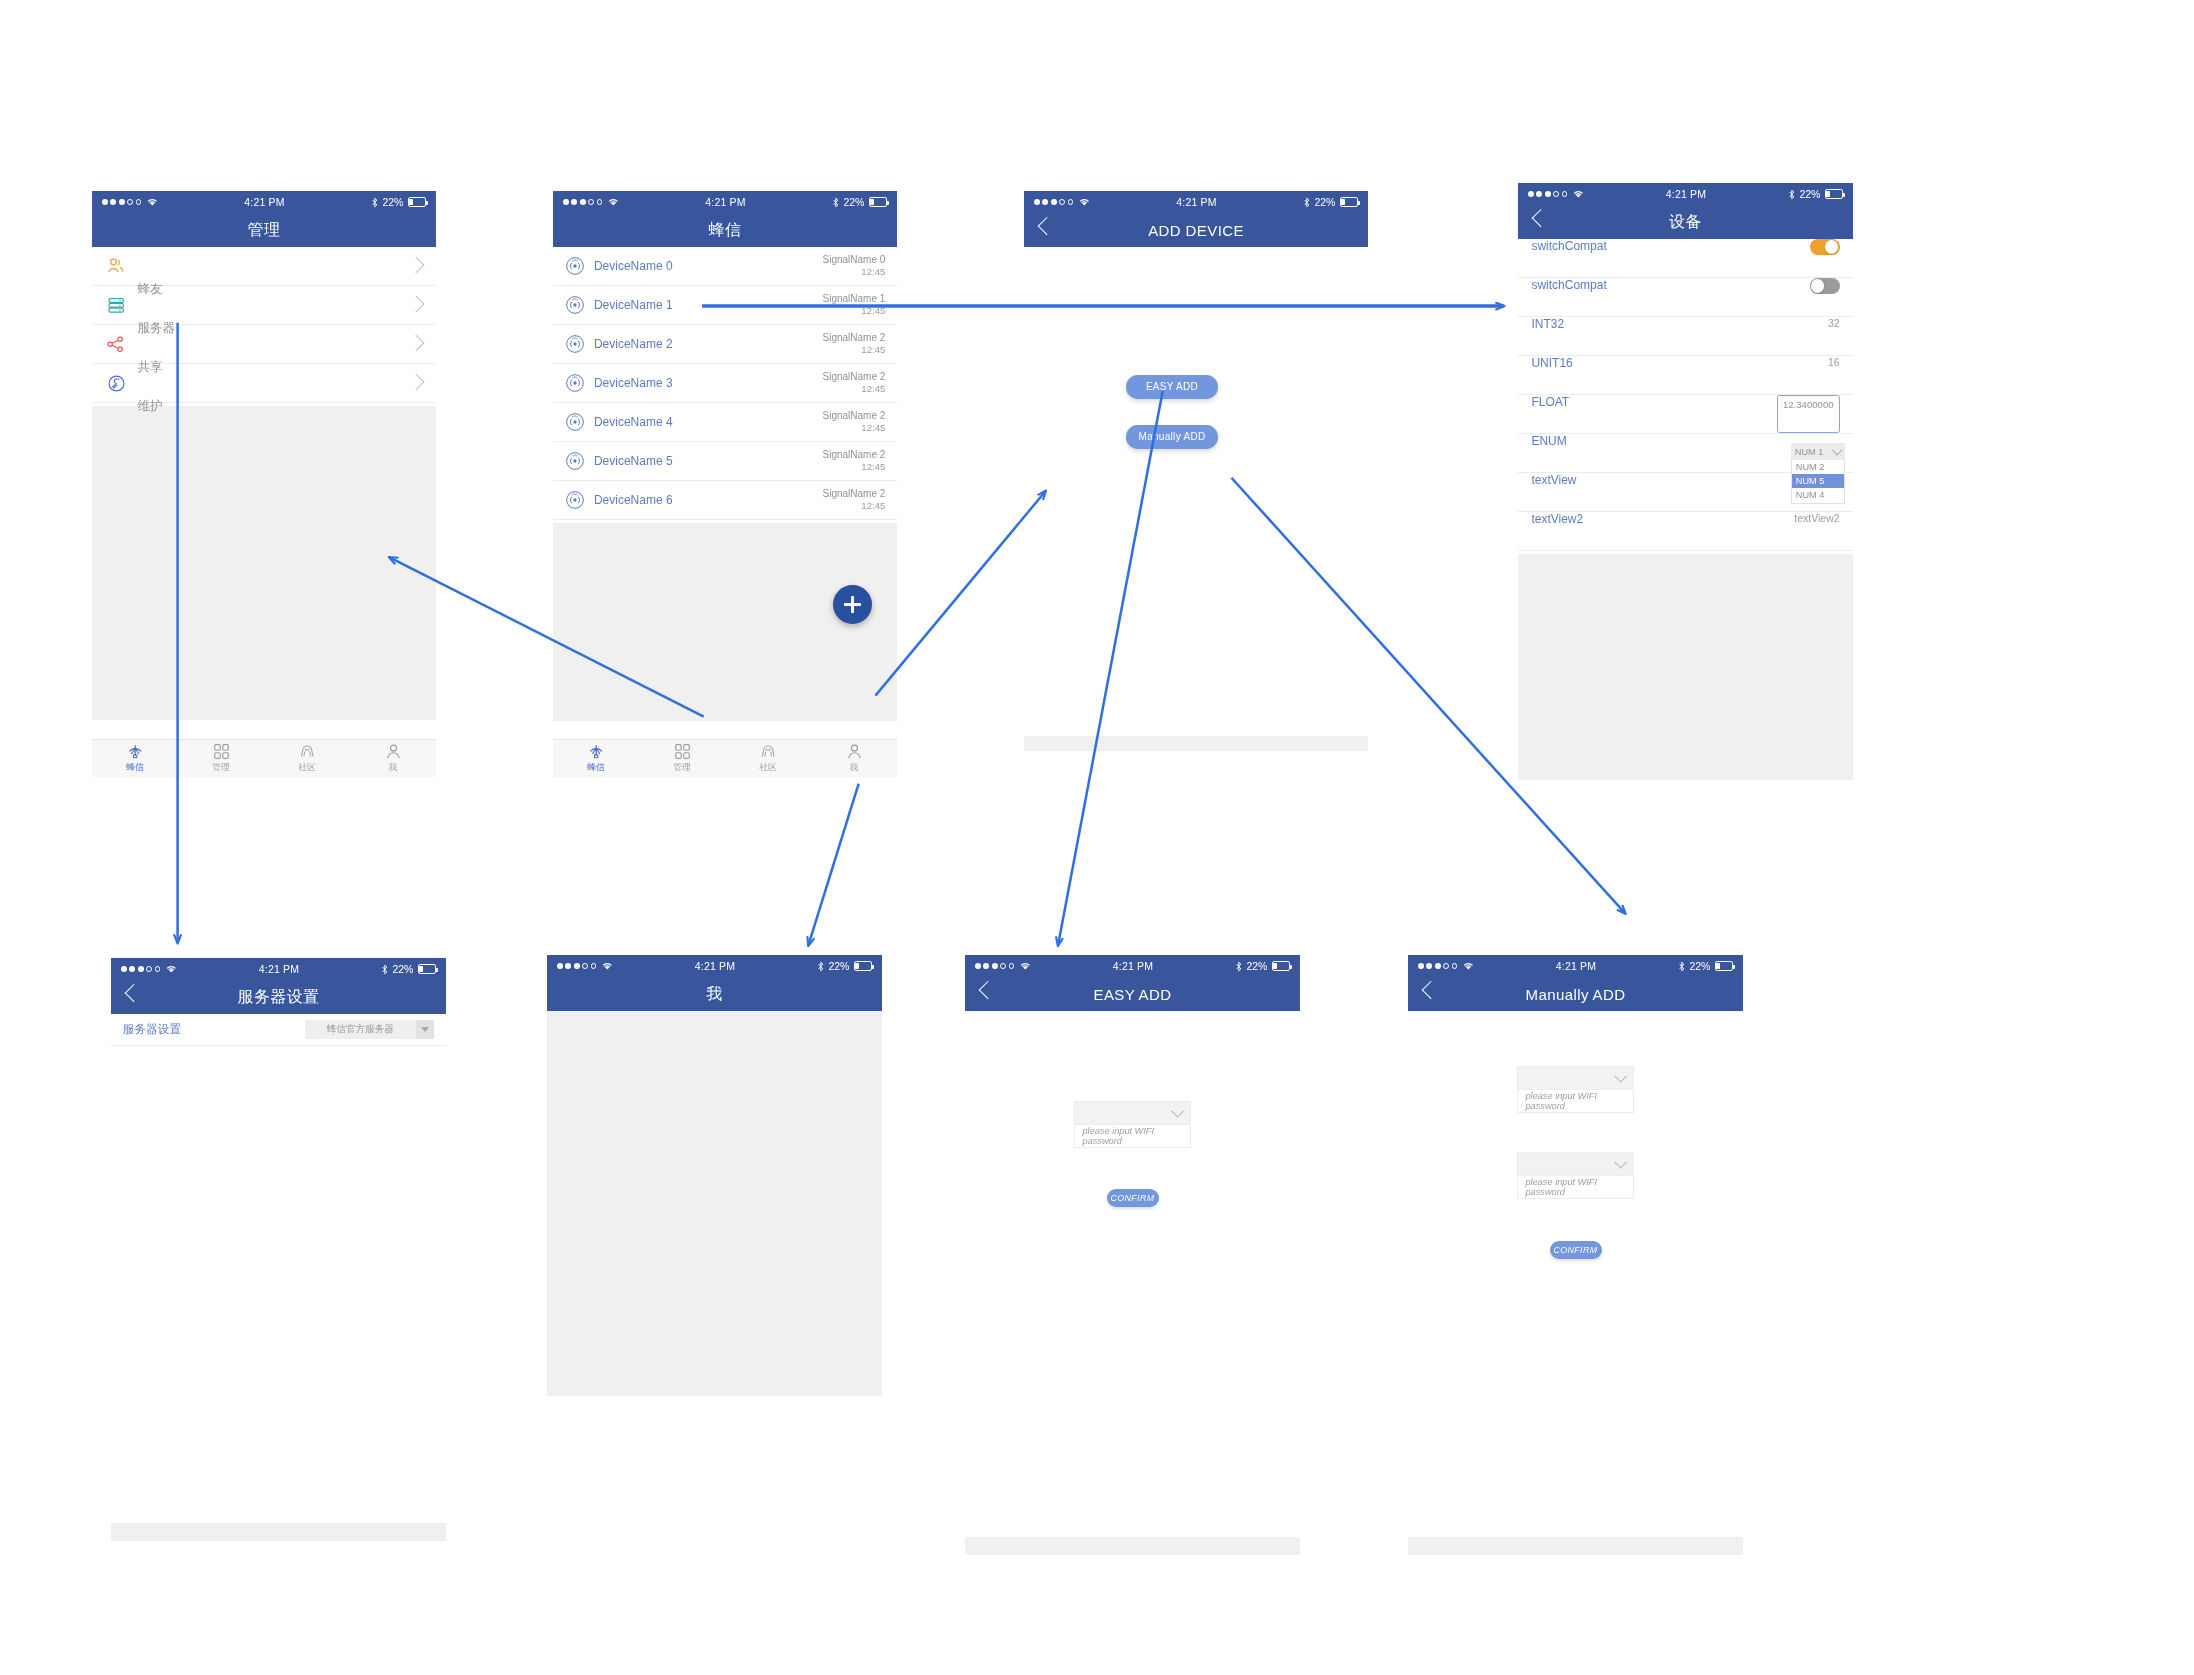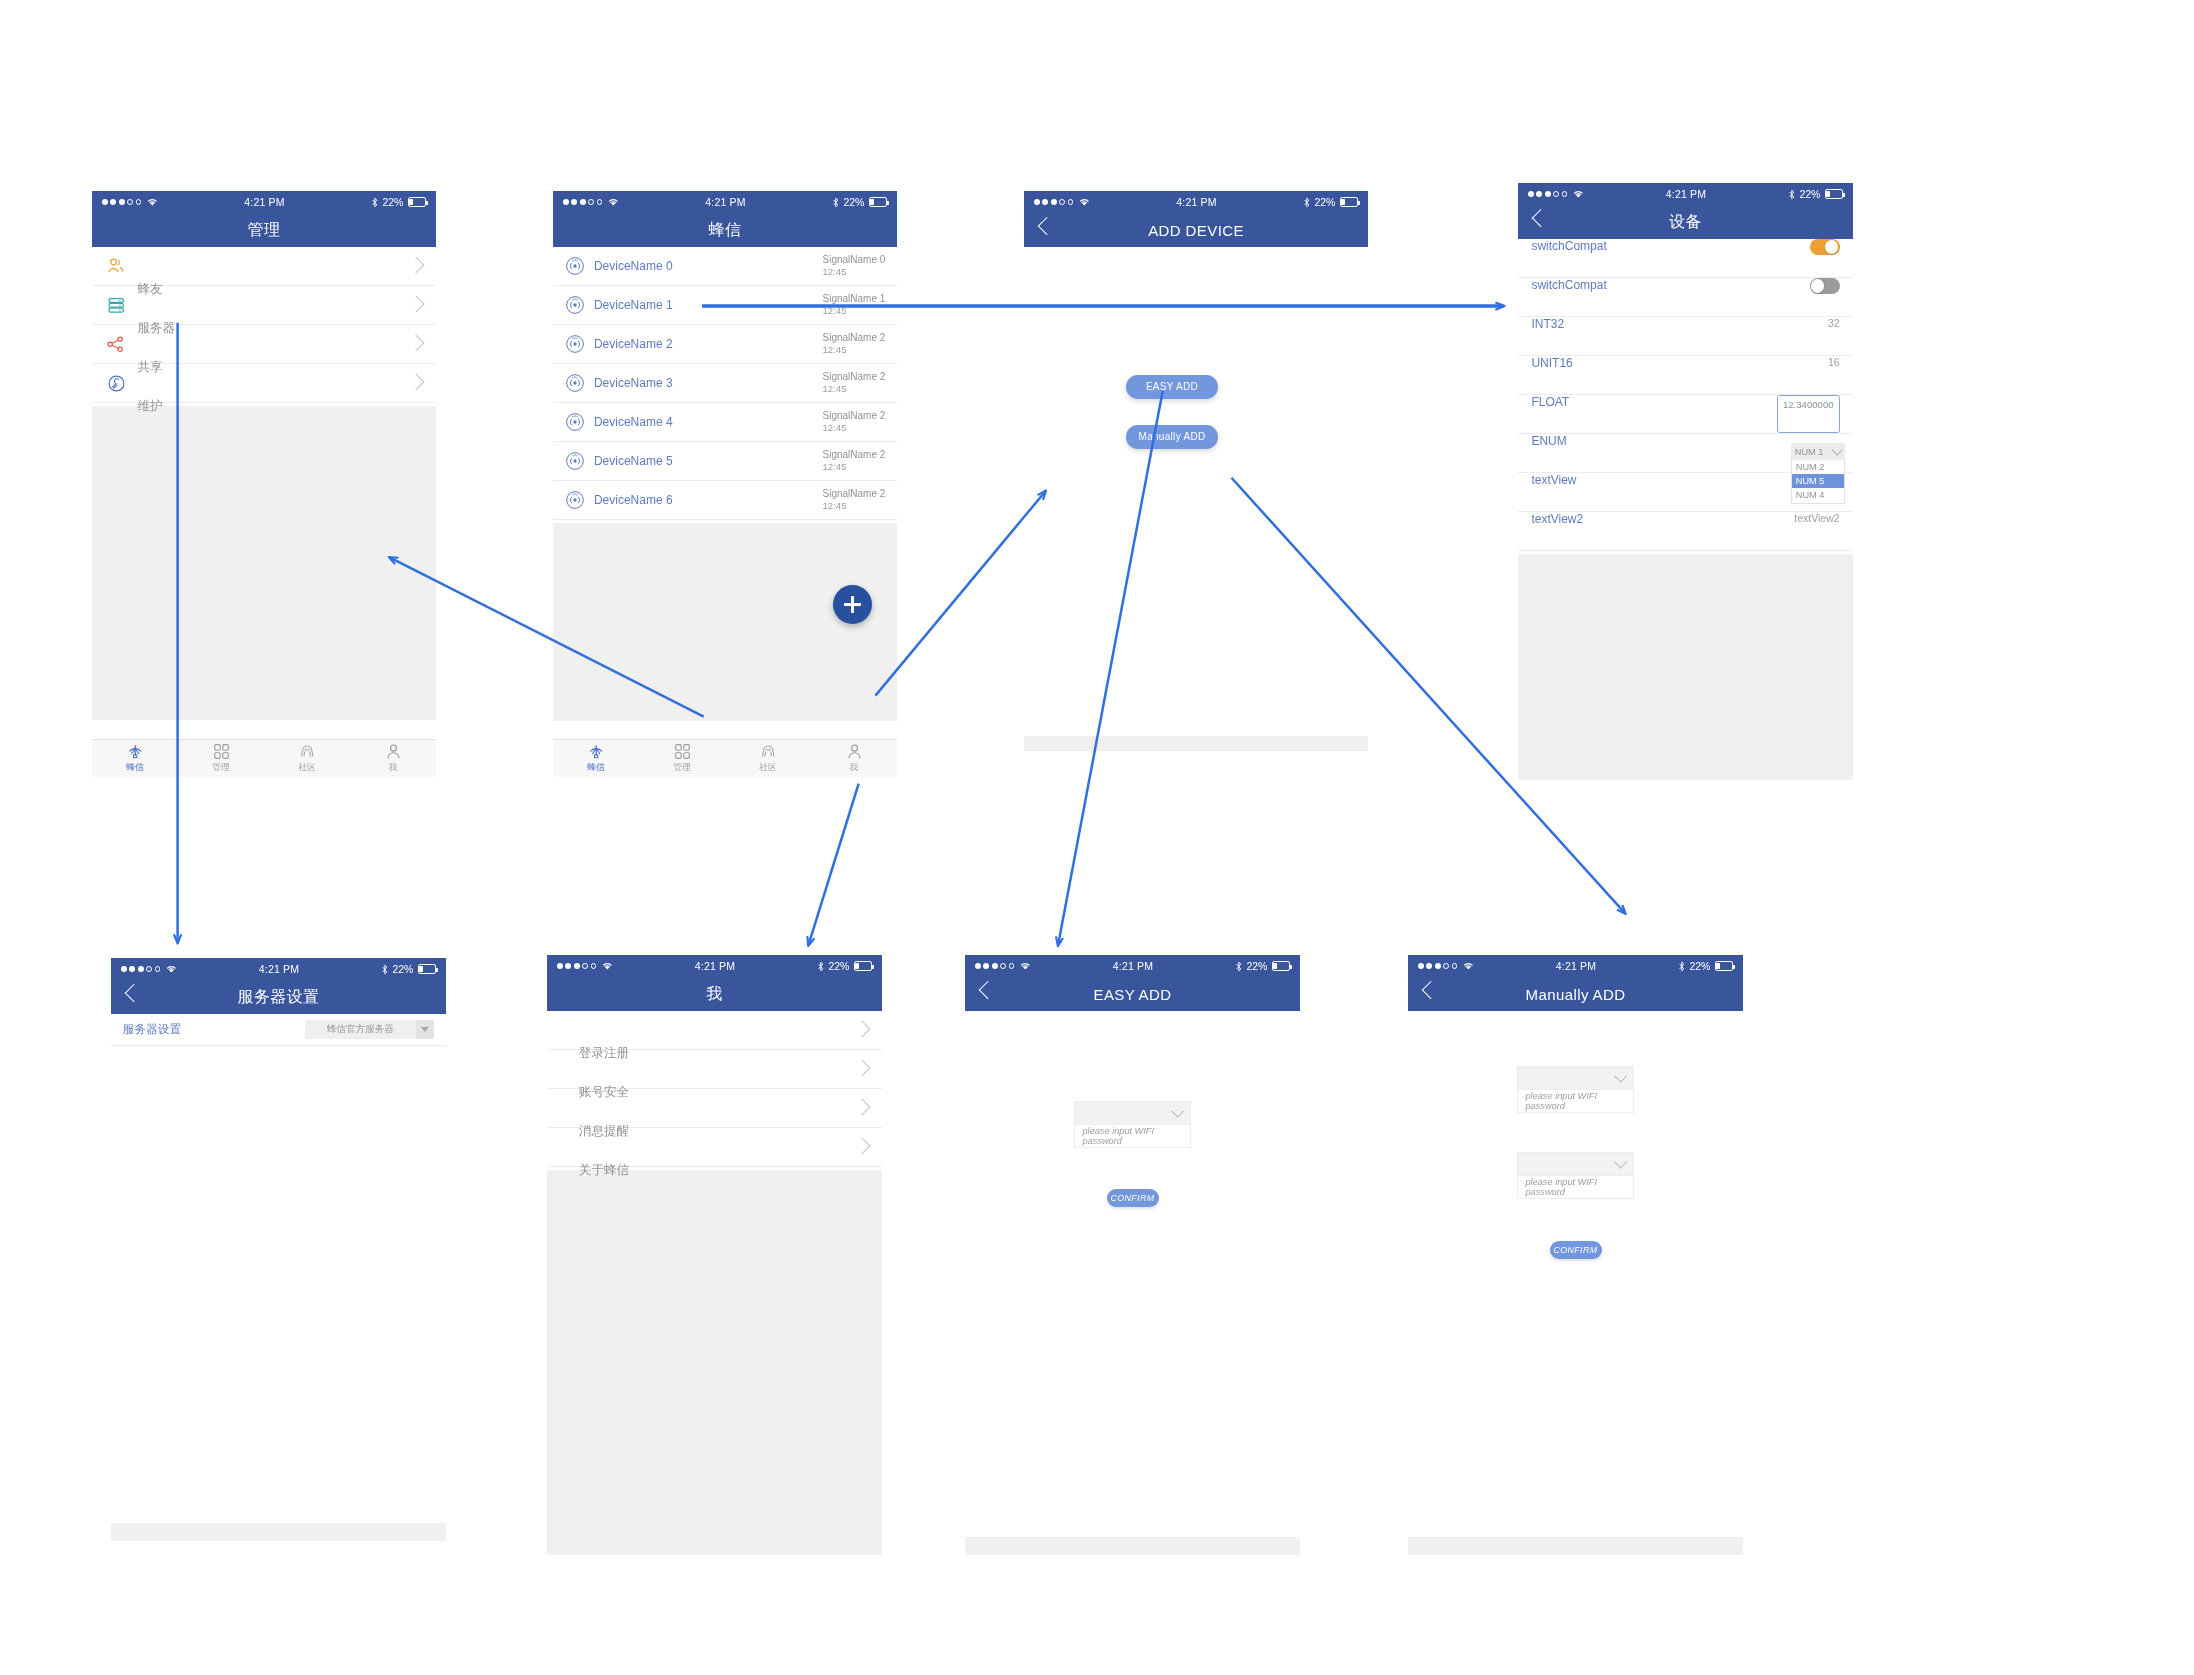--- a/index.html
+++ b/index.html
@@ -43,21 +43,21 @@
   .row .lbl.indent{margin-left:18.4px;}
   .chev{position:absolute;right:14.2px;top:50%;margin-top:-6.7px;width:11px;height:11px;
         border-top:1.3px solid #c2c2c2;border-right:1.3px solid #c2c2c2;
         transform:rotate(45deg);}
 
   
   .drow{height:39px;display:flex;align-items:center;padding:0 11.7px;box-sizing:border-box;
         border-bottom:0.8px solid #ececec;}
   .drow .dico{width:20px;height:20px;margin-right:9.2px;flex:0 0 auto;}
   .drow .dname{font-size:12px;color:#5d7bbf;flex:1;}
-  .drow .dright{line-height:1.35;}
+  .drow .dright{text-align:right;line-height:1.35;}
   .drow .dsig{font-size:10px;color:#8f9296;display:block;}
   .drow .dtime{font-size:9.6px;color:#9a9da1;display:block;}
 
   
   .tabbar{position:absolute;left:0;right:0;bottom:0;height:37px;background:#f7f7f7;
           border-top:0.8px solid #e2e2e2;display:flex;}
   .tab{flex:1;display:flex;flex-direction:column;align-items:center;justify-content:center;
        gap:1.7px;color:#9a9da1;}
   .tab.active{color:#3f66c4;}
   .tab .tlbl{font-size:8.8px;}
@@ -621,38 +621,20 @@
       </svg>
       <span>22%</span>
       <span class="batt">
           <i></i>
         </span>
     </div>
   </div>
   <div class="navbar">
     <span class="nav-title cn">我</span>
   </div>
-  <div class="body-area" style="height:159px;">
-    <div class="row">
-      <span class="lbl indent">登录注册</span>
-      <span class="chev"></span>
-    </div>
-    <div class="row">
-      <span class="lbl indent">账号安全</span>
-      <span class="chev"></span>
-    </div>
-    <div class="row">
-      <span class="lbl indent">消息提醒</span>
-      <span class="chev"></span>
-    </div>
-    <div class="row">
-      <span class="lbl indent">关于蜂信</span>
-      <span class="chev"></span>
-    </div>
-  </div>
   <div class="filler" style="height:385px;"></div>
 </div>
 
 <div class="phone" style="left:965px;top:955px;width:335px;height:599px;">
   <div class="statusbar">
     <div class="sb-left">
       <div class="sb-dots">
         <span class="dot"></span>
           <span class="dot"></span>
           <span class="dot"></span>

